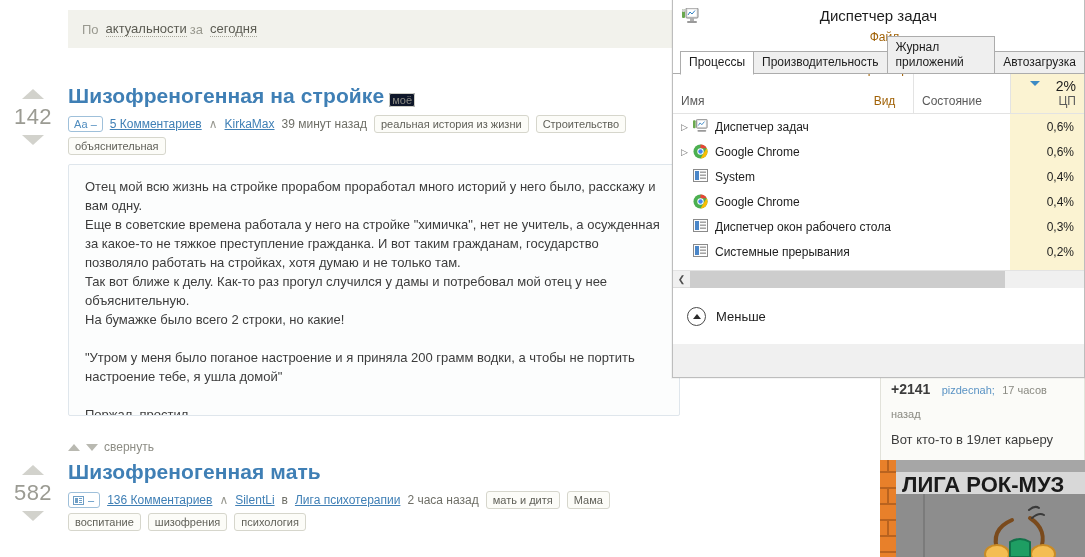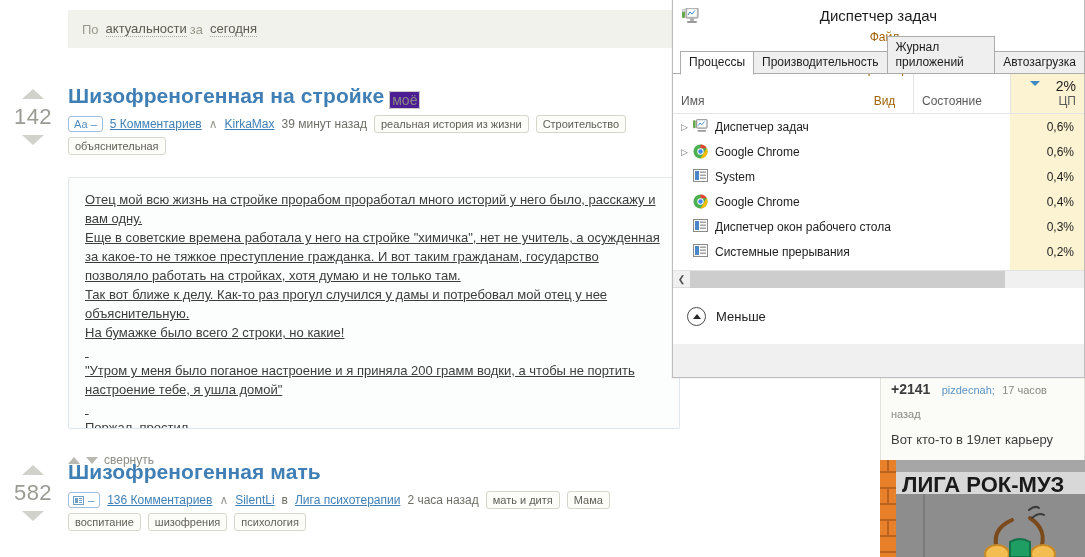--- a/index.html
+++ b/index.html
@@ -37,23 +37,23 @@
     border-left:11px solid transparent; border-right:11px solid transparent;
   }
   .arrow-up { border-bottom:10px solid #d2d2cc; }
   .arrow-dn { border-top:10px solid #d2d2cc; }
 
   .ptitle {
     font-size:21px; color:#3f7fb5; font-weight:bold; cursor:pointer;
     letter-spacing:0.1px;
   }
   .mine {
-    font-size:14px; color:#8a8a82; vertical-align:middle;
+    font-size:11px; color:#8a8a82; vertical-align:middle;
     border:1px solid #cfcfc6; border-radius:2px; padding:0 2px;
-    margin-left:5px; background:#4c1d95;
+    margin-left:5px; background:#0f172a;
   }
 
   .meta {
     margin-top:7px; font-size:12px; color:#6f6f67;
     display:flex; flex-wrap:wrap; align-items:center; gap:4px 7px;
   }
   .meta a { color:#3f7fb5; text-decoration:underline; cursor:pointer; }
   .badge-aa {
     border:1px solid #9fc0da; border-radius:3px; color:#4f8cbe;
     font-size:11px; padding:1px 5px; background:#fff; cursor:pointer;
@@ -242,21 +242,21 @@
         <span class="badge-aa">Аа –</span>
         <a>5 Комментариев</a>
         <span style="color:#9a9a92;">∧</span>
         <a>KirkaMax</a>
         <span>39 минут назад</span>
         <span class="tag">реальная история из жизни</span>
         <span class="tag">Строительство</span>
         <span class="tag">объяснительная</span>
       </div>
 
-      <div class="body-box" style="margin-top:22px; height:252px; overflow:hidden;text-decoration:underline;">
+      <div class="body-box" style="margin-top:9px; height:252px; overflow:hidden;">
         <p>Отец мой всю жизнь на стройке прорабом проработал много историй у него было, расскажу и вам одну.</p>
         <p>Еще в советские времена работала у него на стройке "химичка", нет не учитель, а осужденная за какое-то не тяжкое преступление гражданка. И вот таким гражданам, государство позволяло работать на стройках, хотя думаю и не только там.</p>
         <p>Так вот ближе к делу. Как-то раз прогул случился у дамы и потребовал мой отец у нее объяснительную.</p>
         <p>На бумажке было всего 2 строки, но какие!</p>
         <p>&nbsp;</p>
         <p>"Утром у меня было поганое настроение и я приняла 200 грамм водки, а чтобы не портить настроение тебе, я ушла домой"</p>
         <p>&nbsp;</p>
         <p>Поржал, простил.</p>
       </div>
 

